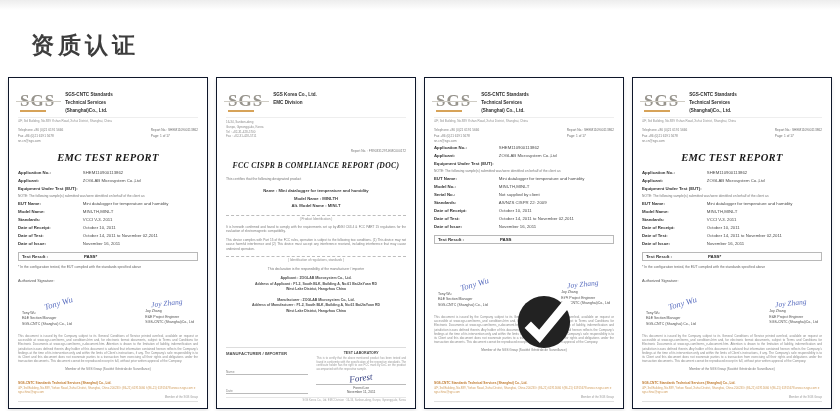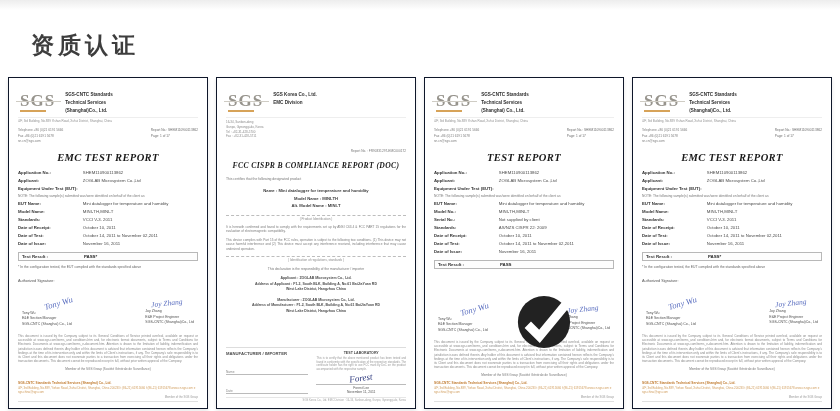--- a/index.html
+++ b/index.html
@@ -233,21 +233,20 @@
 (Shanghai) Co., Ltd.</div>
     </div>
     <div class="addr">4/F, 3rd Building, No.889 Yishan Road, Xuhui District, Shanghai, China</div>
     <div class="contact-row">
       <div class="pre">Telephone   +86 (0)21 6191 5666
 Fax            +86 (0)21 6191 5678
 sn.cn@sgs.com</div>
       <div class="pre report-block">Report No.: SHEM110900113862
 Page:         1 of 17</div>
     </div>
-    <div class="cert-title">TEST REPORT</div>
     <div class="frows">
 
         <div class="frow">
           <span class="lbl">Application No.:</span>
           <span class="val">SHEM110900113862</span>
         </div>
 
         <div class="frow">
           <span class="lbl">Applicant:</span>
           <span class="val">ZOGLAB Microsystem Co.,Ltd</span>

